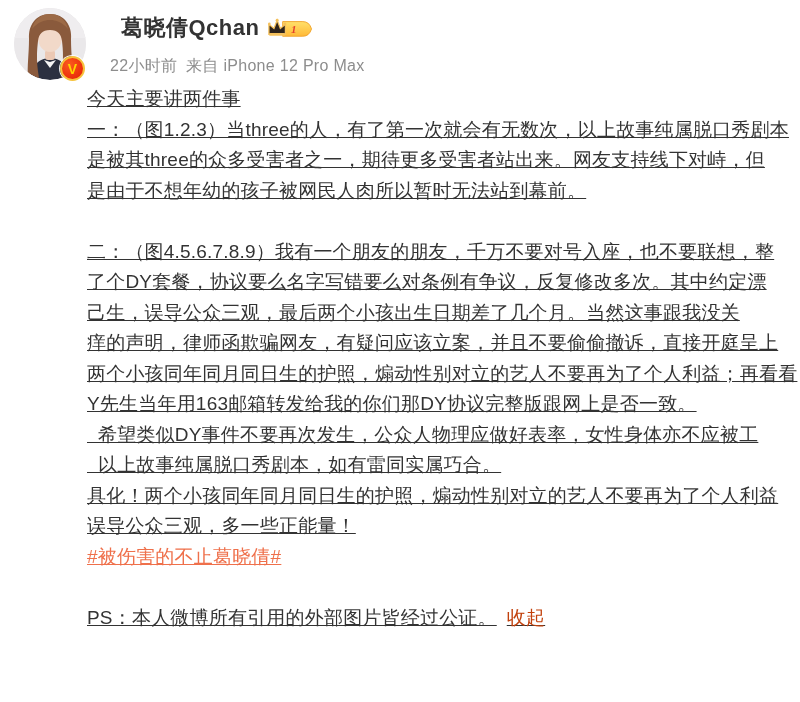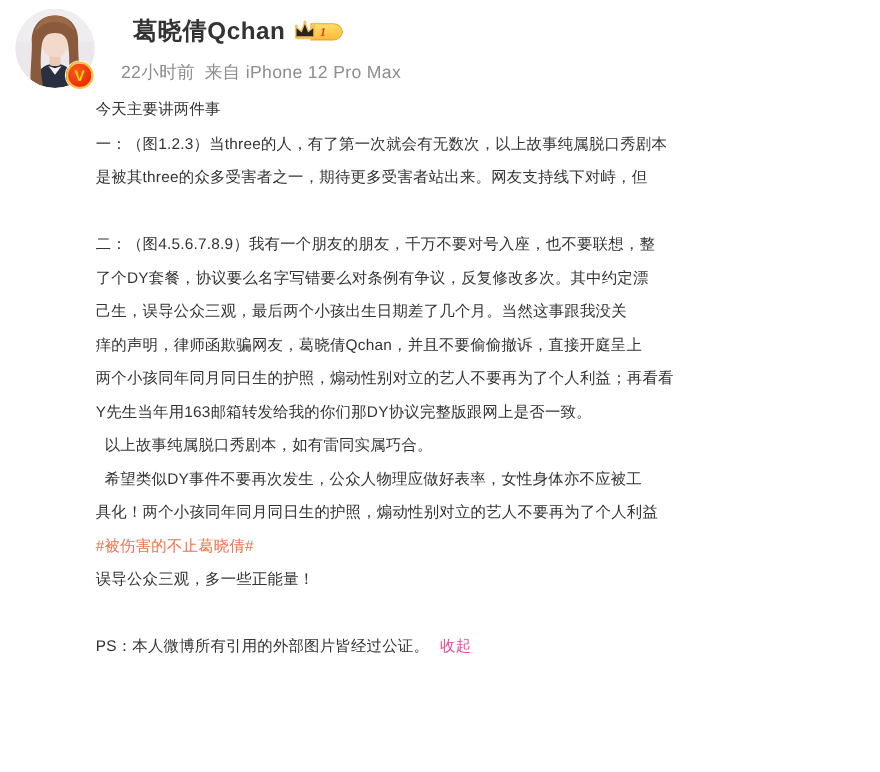--- a/index.html
+++ b/index.html
@@ -38,26 +38,26 @@
     font-size: 16px; color: #8d8d8d; letter-spacing: 0.3px; margin-left: 20px;
   }
   .meta-row span { margin-right: 4px; }
 
   
   .post-body {
     position: absolute; left: 87px; top: 84px; width: 706px;
   }
   .line {
     height: 30.5px; line-height: 30.5px;
-    font-size: 14px; color: #333333;
-    white-space: pre; letter-spacing: 0.2px;
+    font-size: 19px; color: #333333;
+    white-space: pre; letter-spacing: 0.2px; text-decoration: underline;
   }
   .line.hashtag { color: #ef704b; cursor: pointer; }
   .line.blank { height: 30.5px; }
-  .collapse-link { color: #ec4899; margin-left: 10px; cursor: pointer; }
+  .collapse-link { color: #c2410c; margin-left: 10px; cursor: pointer; }
 </style>
 </head>
 <body>
 
 <div class="avatar-wrap">
   <div class="avatar-circle">
     <svg width="72" height="72" viewBox="0 0 72 72">
       <defs>
         <clipPath id="avclip">
             <circle cx="36" cy="36" r="36"></circle>
@@ -108,27 +108,28 @@
 
 <div class="meta-row">
   <span>22小时前</span>
   <span>来自 iPhone 12 Pro Max</span>
 </div>
 
 <div class="post-body">
     <div class="line text">今天主要讲两件事</div>
     <div class="line text">一：（图1.2.3）当three的人，有了第一次就会有无数次，以上故事纯属脱口秀剧本</div>
     <div class="line text">是被其three的众多受害者之一，期待更多受害者站出来。网友支持线下对峙，但</div>
+    <div class="line text">是由于不想年幼的孩子被网民人肉所以暂时无法站到幕前。</div>
     <div class="line blank"></div>
     <div class="line text">二：（图4.5.6.7.8.9）我有一个朋友的朋友，千万不要对号入座，也不要联想，整</div>
     <div class="line text">了个DY套餐，协议要么名字写错要么对条例有争议，反复修改多次。其中约定漂</div>
     <div class="line text">己生，误导公众三观，最后两个小孩出生日期差了几个月。当然这事跟我没关</div>
-    <div class="line text">痒的声明，律师函欺骗网友，葛晓倩Qchan，并且不要偷偷撤诉，直接开庭呈上</div>
+    <div class="line text">痒的声明，律师函欺骗网友，有疑问应该立案，并且不要偷偷撤诉，直接开庭呈上</div>
     <div class="line text">两个小孩同年同月同日生的护照，煽动性别对立的艺人不要再为了个人利益；再看看</div>
     <div class="line text">Y先生当年用163邮箱转发给我的你们那DY协议完整版跟网上是否一致。</div>
+    <div class="line text">  希望类似DY事件不要再次发生，公众人物理应做好表率，女性身体亦不应被工</div>
     <div class="line text">  以上故事纯属脱口秀剧本，如有雷同实属巧合。</div>
-    <div class="line text">  希望类似DY事件不要再次发生，公众人物理应做好表率，女性身体亦不应被工</div>
     <div class="line text">具化！两个小孩同年同月同日生的护照，煽动性别对立的艺人不要再为了个人利益</div>
+    <div class="line text">误导公众三观，多一些正能量！</div>
     <div class="line hashtag">#被伤害的不止葛晓倩#</div>
-    <div class="line text">误导公众三观，多一些正能量！</div>
     <div class="line blank"></div>
     <div class="line ps"><span>PS：本人微博所有引用的外部图片皆经过公证。</span><span class="collapse-link">收起</span></div>
   </div>
 
 </body></html>

